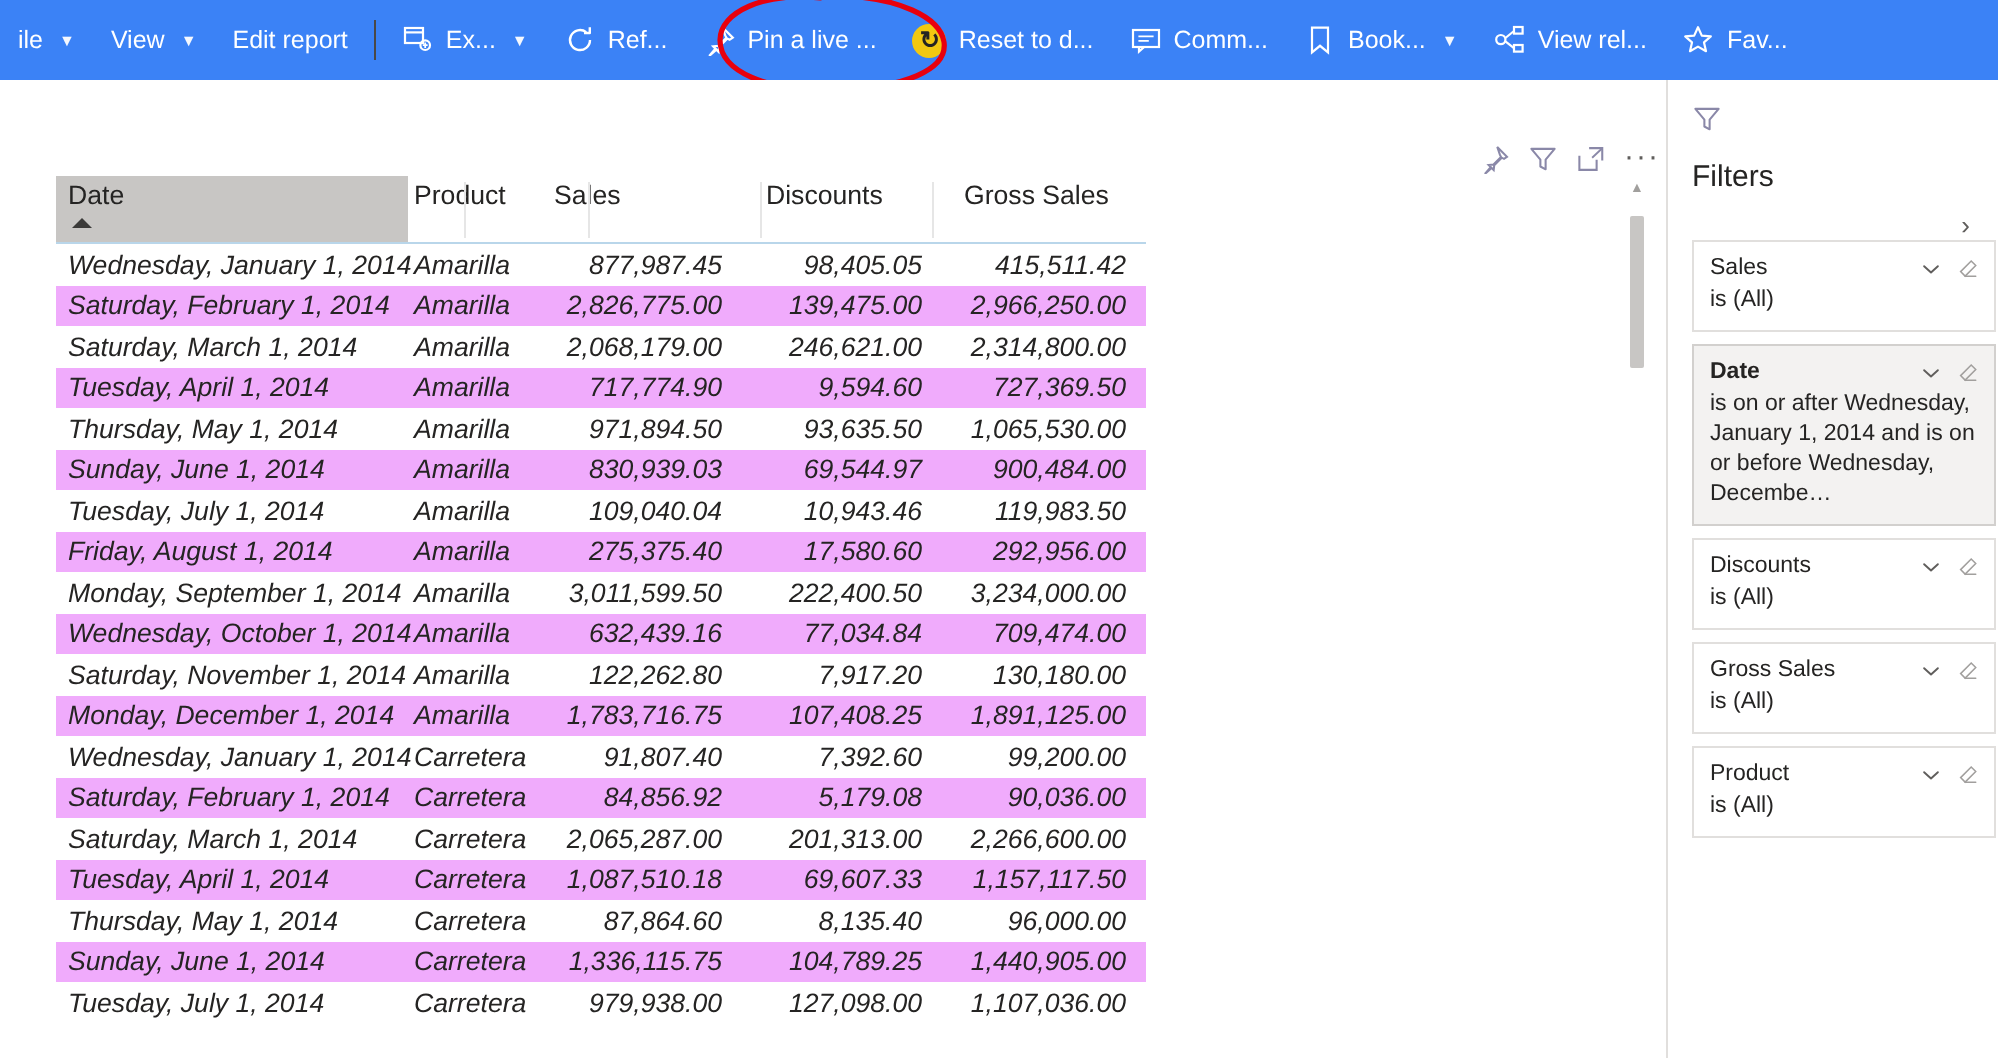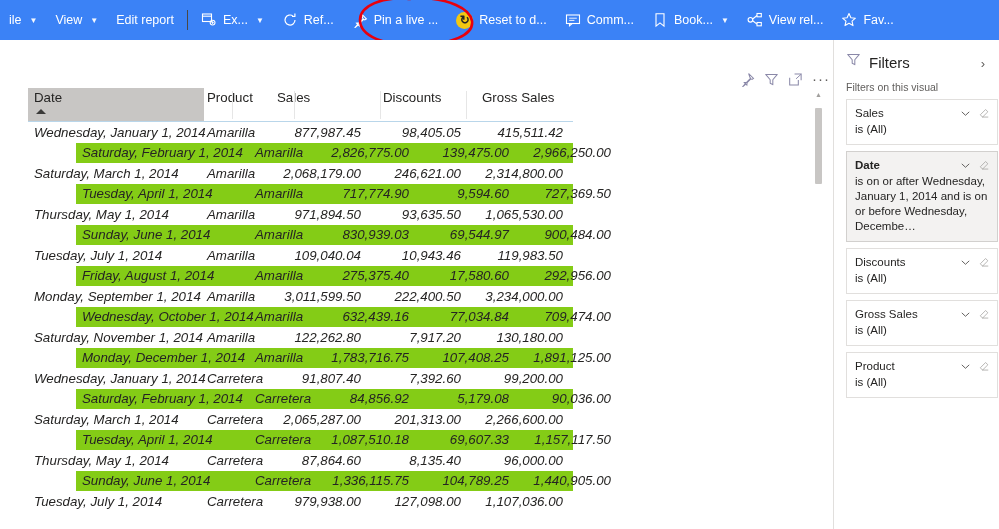--- a/index.html
+++ b/index.html
@@ -58,21 +58,21 @@
   .vh-ico{width:16px;height:16px;display:inline-flex;align-items:center;justify-content:center;cursor:pointer;}
   .vh-ico svg{display:block;}
   .vh-ell{font-size:15px;line-height:8px;color:#605e5c;cursor:pointer;letter-spacing:1px;}
 
   
   .tbl{
     position:absolute;left:28px;top:48px;width:545px;
     font-size:13.3px;color:#252423;
   }
   .trow{display:flex;height:20.5px;align-items:center;}
-  .trow.alt{background:#84cc16;margin-left:48px;}
+  .trow.alt{background:#f0abfc;}
   .thead{height:25px;align-items:flex-start;position:relative;}
   .thead .cell{padding-top:2px;font-size:13.3px;color:#252423;}
   .c-date{width:178px;flex:none;padding-left:6px;box-sizing:border-box;text-align:left;}
   .c-prod{width:62px;flex:none;padding-left:1px;box-sizing:border-box;text-align:left;}
   .c-num{width:100px;flex:none;padding-right:7px;box-sizing:border-box;text-align:right;}
   .c-num.gross{width:102px;}
   .thead .c-num{text-align:left;padding-right:0;padding-left:9px;}
   .thead .c-num.sales{width:100px;}
   .thead .c-num.disc{width:100px;padding-left:15px;}
   .thead .c-num.gross{width:102px;padding-left:14px;}
@@ -97,22 +97,23 @@
   .vs-track{position:absolute;left:3px;top:14px;width:7px;height:442px;background:#ffffff;}
   .vs-thumb{position:absolute;left:3px;top:20px;width:7px;height:76px;background:#c8c6c4;border-radius:1px;}
 
   
   .fpane{
     position:absolute;left:833px;top:40px;width:166px;height:489px;
     background:#ffffff;border-left:1px solid #e1dfdd;
     box-sizing:border-box;padding:0;
   }
   .f-head{
-    display:flex;align-items:flex-end;gap:8px;
+    display:flex;align-items:flex-start;gap:8px;
     padding:12px 10px 0 12px;
+    flex-direction:column;
   }
   .f-title{font-size:15px;color:#252423;}
   .f-expand{margin-left:auto;color:#605e5c;font-size:13px;cursor:pointer;padding-right:4px;}
   .f-sub{font-size:10.5px;color:#605e5c;padding:10px 12px 6px 12px;}
   .f-cards{padding:0 10px 0 12px;}
   .f-card{
     border:1px solid #e1dfdd;background:#ffffff;
     margin-bottom:6px;padding:6px 7px 7px 8px;box-sizing:border-box;
     width:152px;
   }
@@ -428,21 +429,20 @@
   <div class="fpane">
     <div class="f-head">
       <span>
         <svg width="15" height="15" viewBox="0 0 16 16" fill="none" stroke="#8a88a8" stroke-width="1.1">
           <path d="M1.8 2.6h12.4L9.4 8.3v5.2L6.6 12V8.3z" stroke-linejoin="round"></path>
         </svg>
       </span>
       <span class="f-title">Filters</span>
       <span class="f-expand">›</span>
     </div>
-    <div class="f-sub">Filters on this visual</div>
     <div class="f-cards" id="fcards">
         <div class="f-card">
           <div class="f-card-top">
             <span class="f-name">Sales</span>
             <span class="f-acts">
               <span class="f-ico">
                 <svg width="11" height="11" viewBox="0 0 16 16" fill="none" stroke="#605e5c" stroke-width="1.4">
                   <path d="M3 6l5 4.6L13 6" stroke-linecap="round" stroke-linejoin="round"></path>
                 </svg>
               </span>

